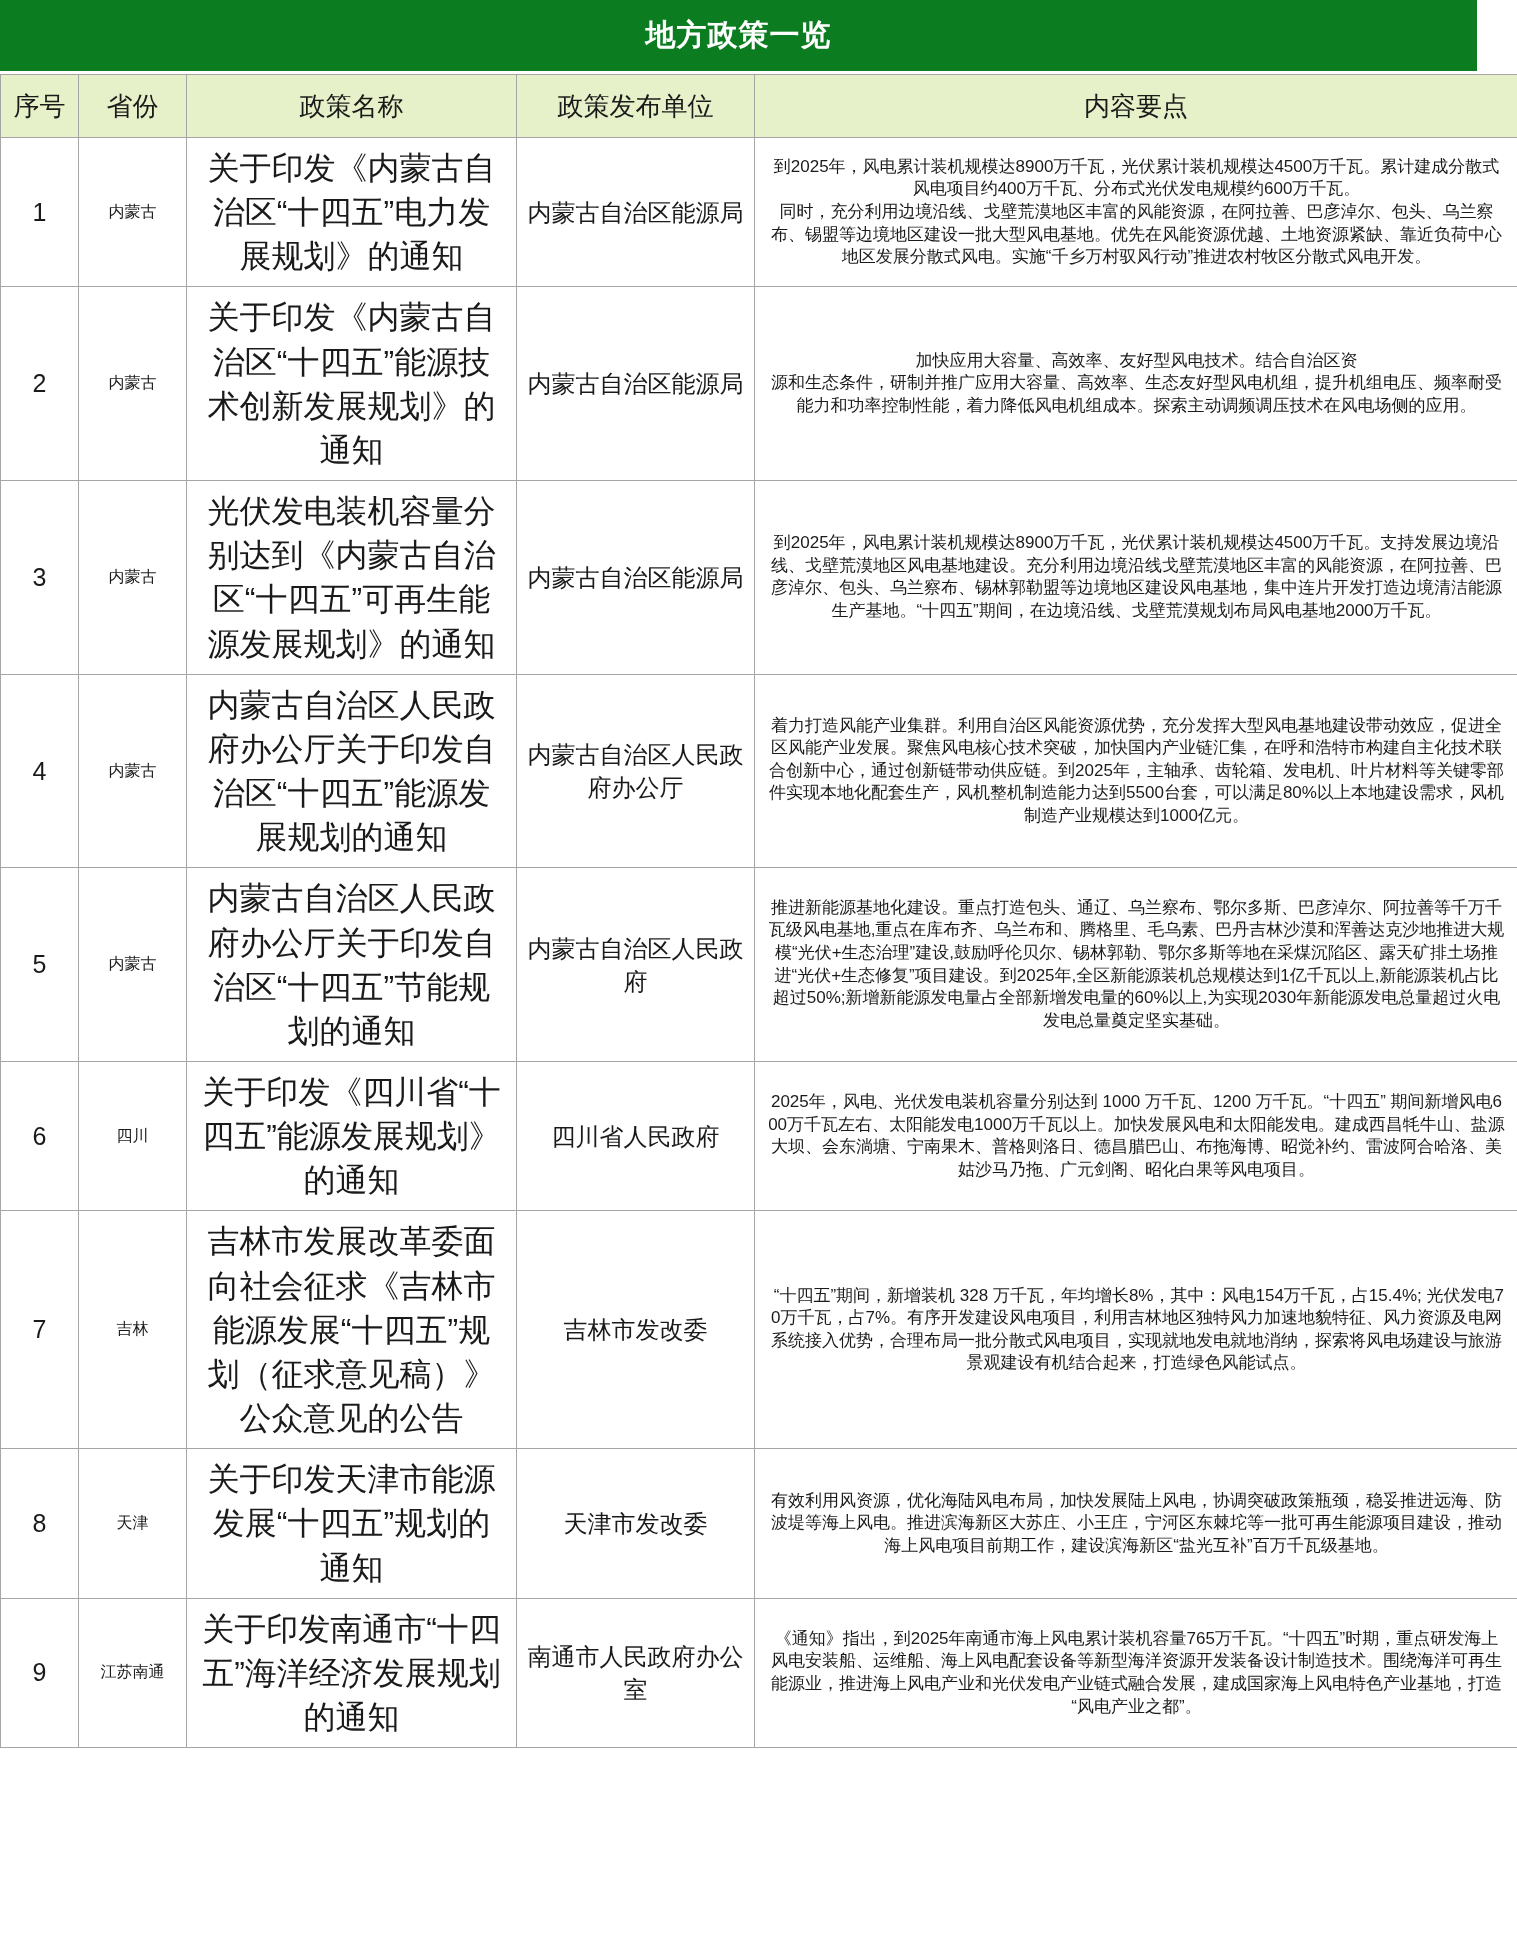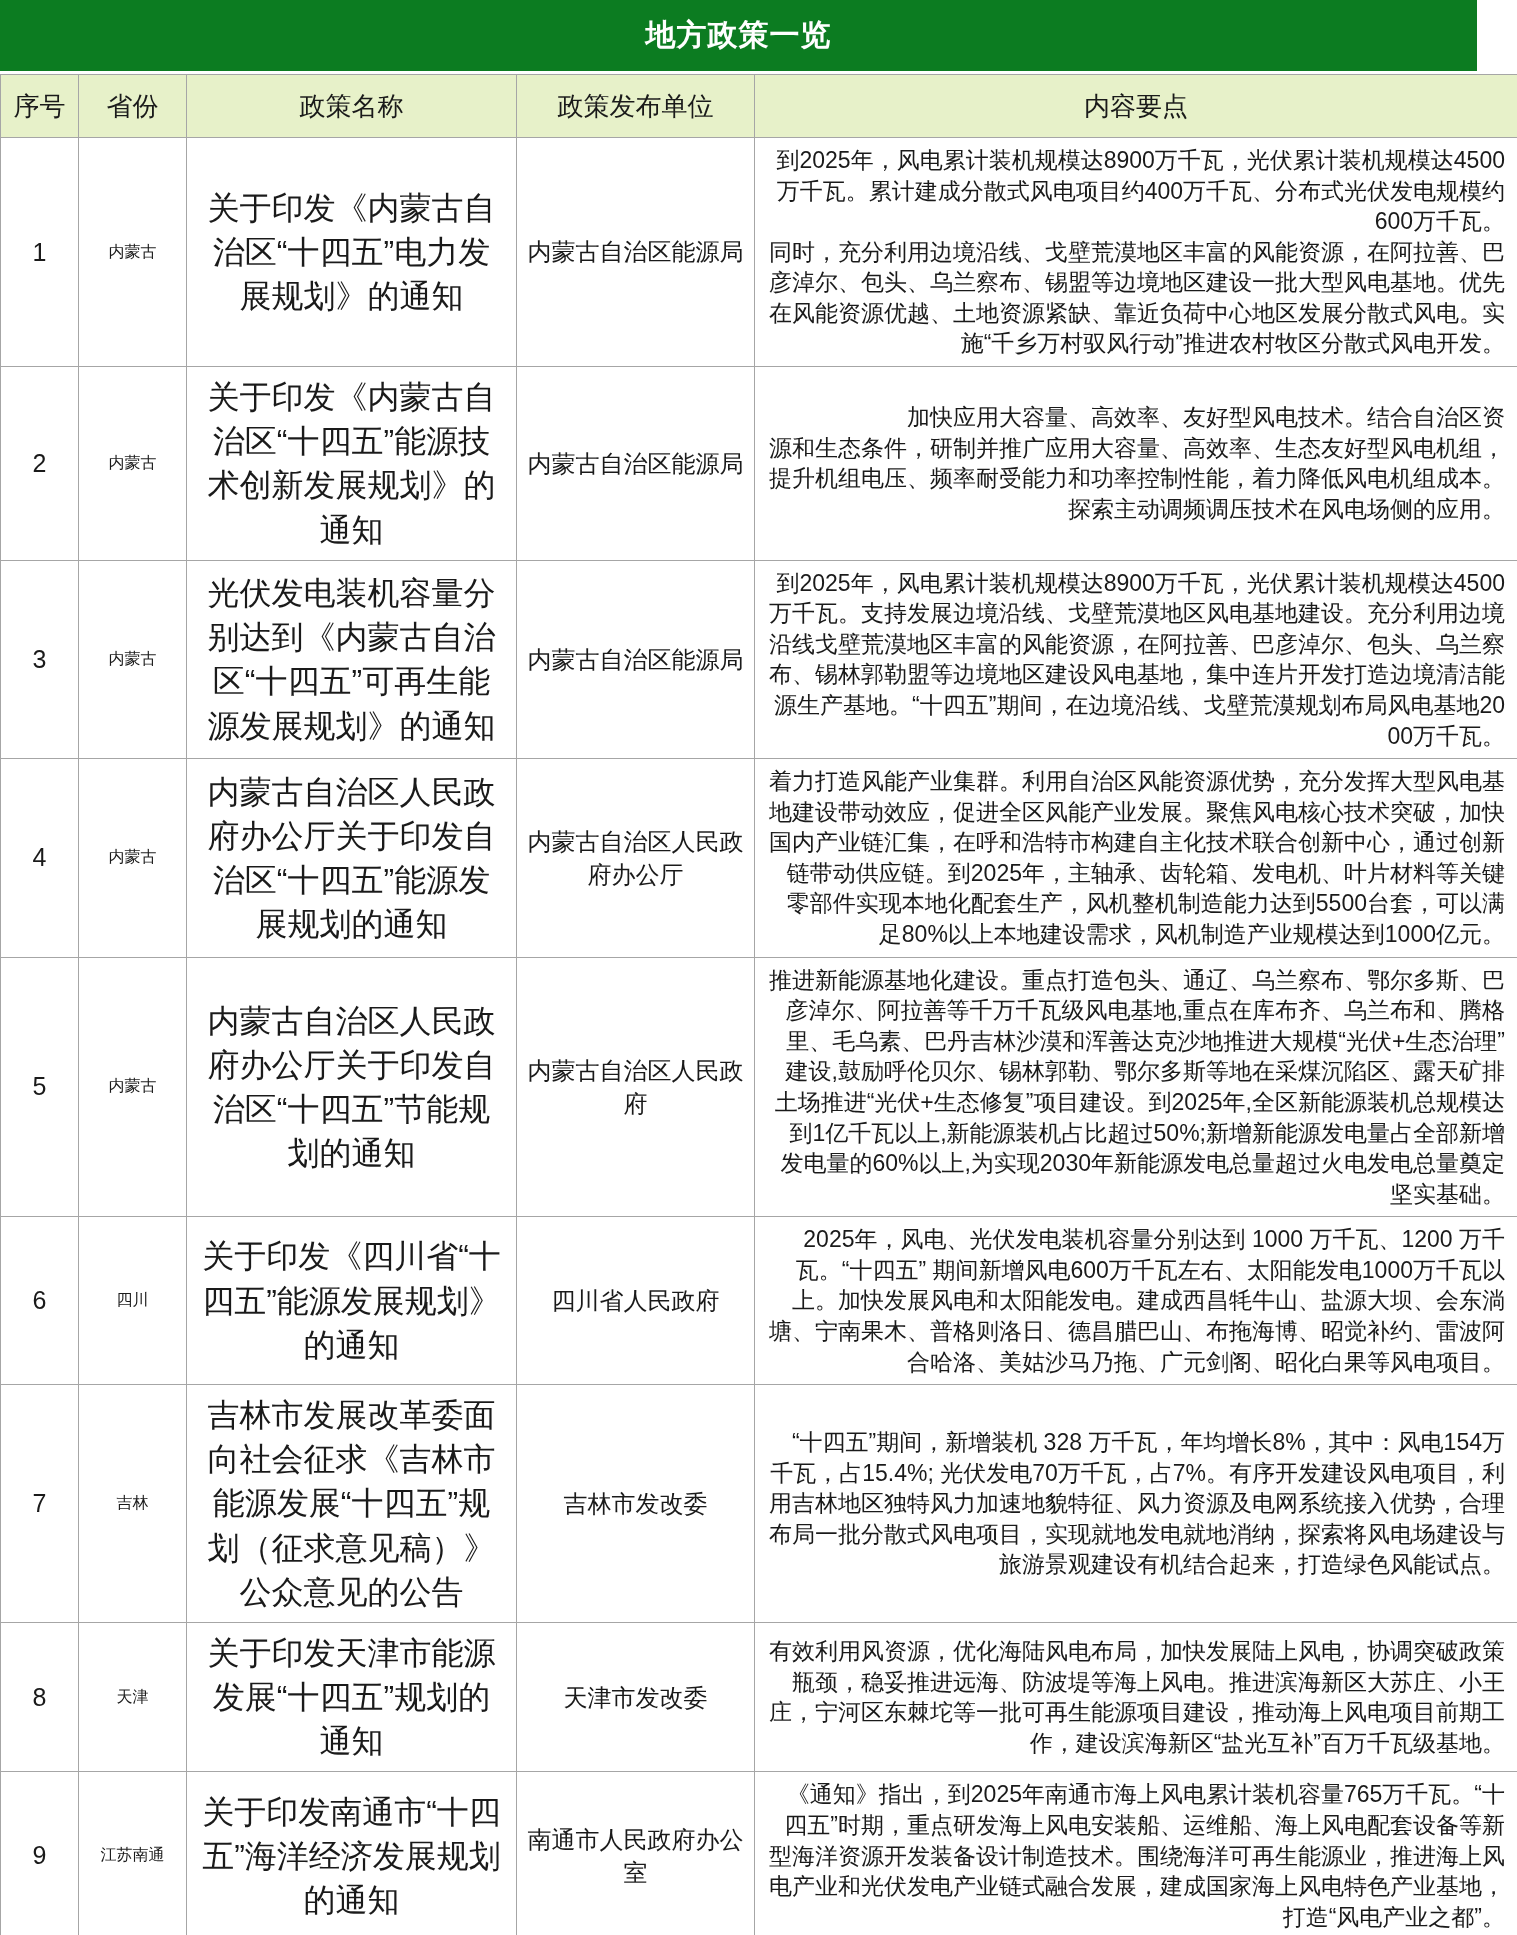--- a/index.html
+++ b/index.html
@@ -62,22 +62,22 @@
     padding:8px 12px;
   }
   td.c-issuer {
     text-align:center;
     font-size:24px;
     line-height:1.38;
     padding:8px 8px;
     margin-left:8px;
   }
   td.c-content {
-    text-align:right;
-    font-size:23px;
+    text-align:center;
+    font-size:17px;
     line-height:1.33;
     padding:7px 12px 7px 13px;
     white-space:pre-wrap;
     word-break:break-all;
     margin-left:46px;
   }
 </style>
 </head>
 <body>
 

